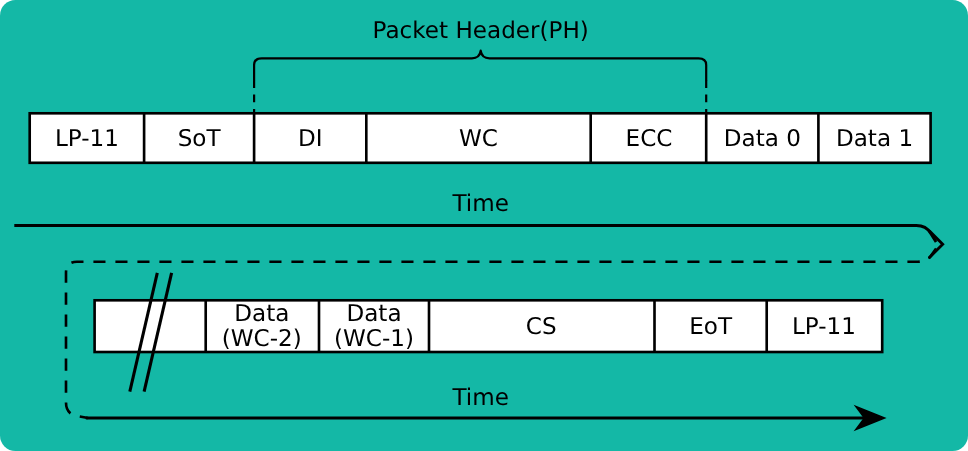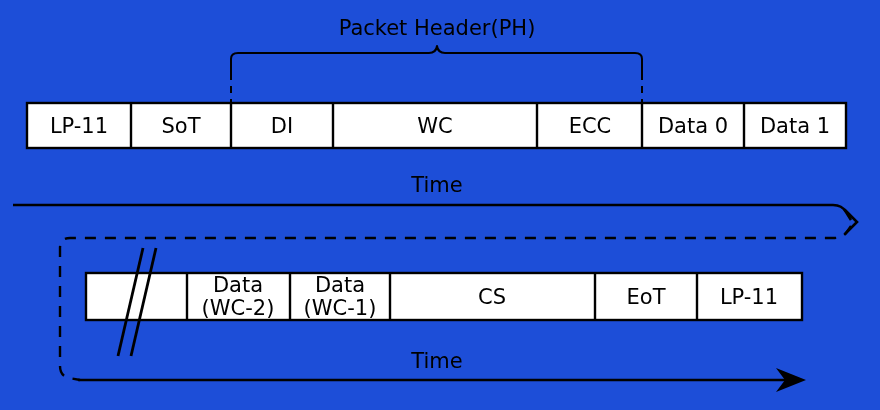--- a/index.html
+++ b/index.html
@@ -4,23 +4,24 @@
 <style>
   html, body {
     margin: 0;
     padding: 0;
     background: #ffffff;
   }
   #canvas {
     position: relative;
     width: 880px;
     height: 410px;
-    background: #1d4ed8;
+    background: #14b8a6;
     font-family: "DejaVu Sans", "Liberation Sans", sans-serif;
     overflow: hidden;
+    border-radius: 14px;
   }
   #diagram-svg {
     position: absolute;
     left: 0;
     top: 0;
     width: 880px;
     height: 410px;
   }
   .cell-label,
   .free-label {

